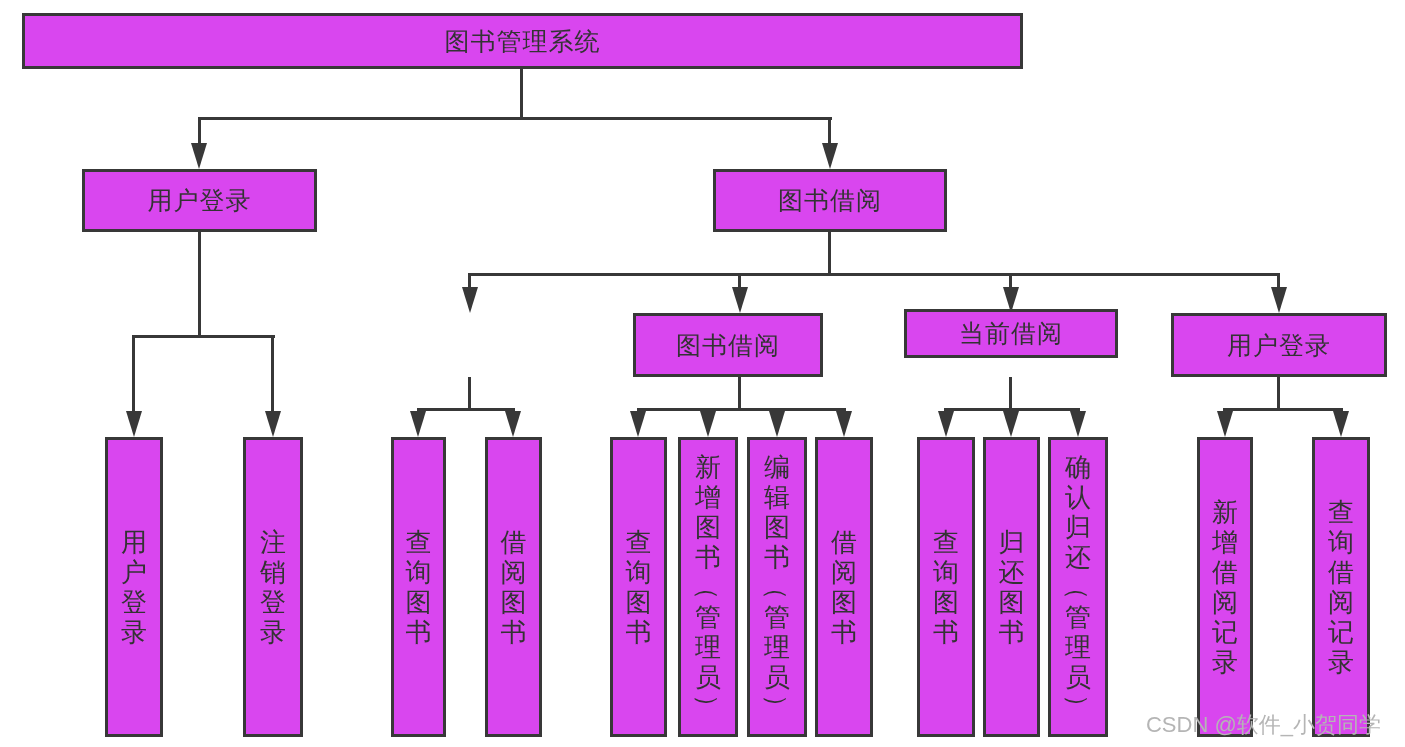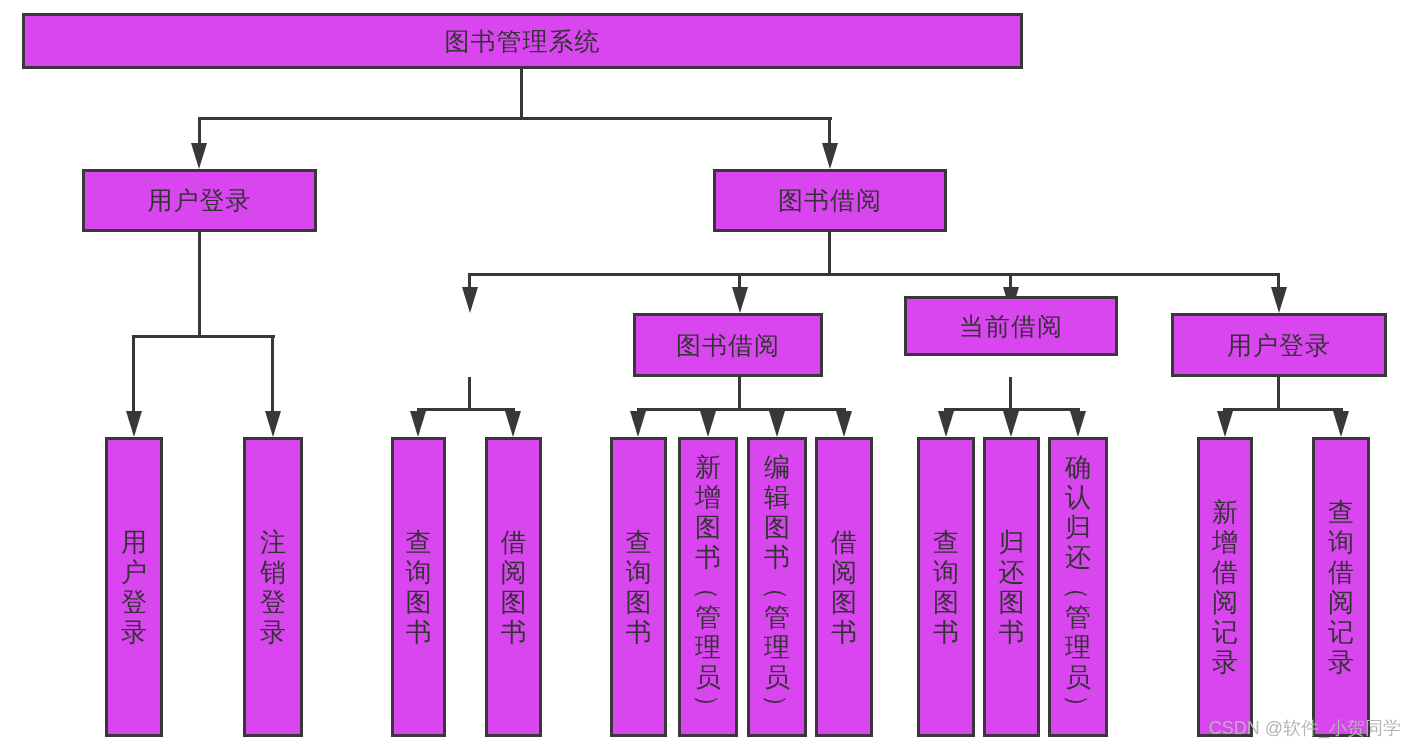--- a/index.html
+++ b/index.html
@@ -39,22 +39,22 @@
   .line{position:absolute;background:var(--line);}
   .arrow{
     position:absolute;
     width:0;height:0;
     border-left:8px solid transparent;
     border-right:8px solid transparent;
     border-top:26px solid var(--line);
   }
   .watermark{
     position:absolute;
-    right:4px;bottom:7px;
-    font-size:18px;
+    right:24px;bottom:7px;
+    font-size:22px;
     color:var(--wm);
     white-space:nowrap;
     z-index:5;
   }
 </style>
 </head>
 <body>
 
 <div class="stage">
 
@@ -90,21 +90,21 @@
   <div class="line" style="left:738px;top:273px;width:3px;height:14px"></div>
   <div class="arrow" style="left:732px;top:287px"></div>
   <div class="line" style="left:1009px;top:273px;width:3px;height:14px"></div>
   <div class="arrow" style="left:1003px;top:287px"></div>
   <div class="line" style="left:1277px;top:273px;width:3px;height:14px"></div>
   <div class="arrow" style="left:1271px;top:287px"></div>
 
   <div class="box h" style="left:633px;top:313px;width:190px;height:64px">
     <span>图书借阅</span>
   </div>
-  <div class="box h" style="left:904px;top:296px;width:214px;height:60px">
+  <div class="box h" style="left:904px;top:309px;width:214px;height:49px">
     <span>当前借阅</span>
   </div>
   <div class="box h" style="left:1171px;top:313px;width:216px;height:64px">
     <span>用户登录</span>
   </div>
 
   <div class="line" style="left:468px;top:377px;width:3px;height:31px"></div>
   <div class="line" style="left:417px;top:408px;width:98px;height:3px"></div>
   <div class="arrow" style="left:410px;top:411px"></div>
   <div class="arrow" style="left:505px;top:411px"></div>

